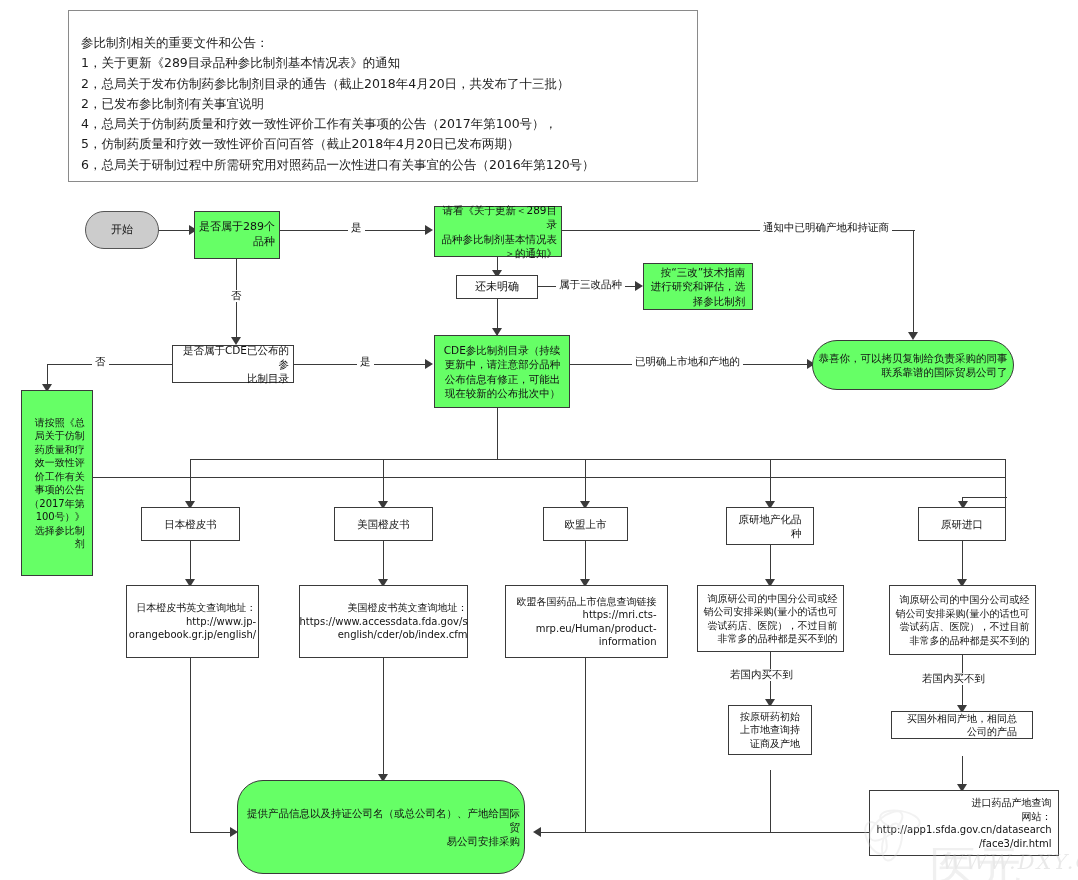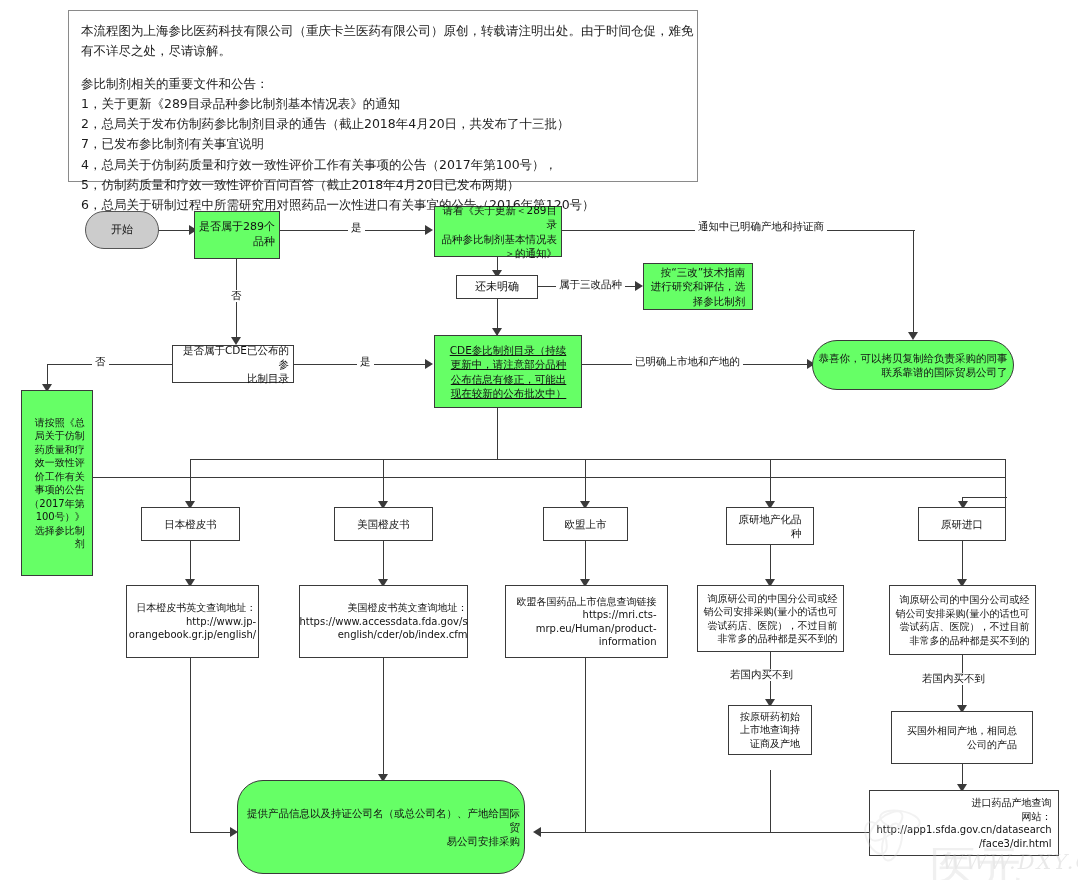--- a/index.html
+++ b/index.html
@@ -79,27 +79,25 @@
     font-family:"DejaVu Sans","Liberation Sans",sans-serif;
     margin-top:48px;
   }
 </style>
 </head>
 <body>
 
 <div id="canvas">
 
   <div class="note-box" style="left:68px;top:10px;width:630px;height:172px;">
-    <p>本流程图为上海参比医药科技有限公司（重庆卡兰医药有限公司）原创，转载请注明出处。由于时间仓促，难免
-有不详尽之处，尽请谅解。</p>
     <div class="note-gap"></div>
     <p>参比制剂相关的重要文件和公告：</p>
     <p>1，关于更新《289目录品种参比制剂基本情况表》的通知</p>
     <p>2，总局关于发布仿制药参比制剂目录的通告（截止2018年4月20日，共发布了十三批）</p>
-    <p>7，已发布参比制剂有关事宜说明</p>
+    <p>2，已发布参比制剂有关事宜说明</p>
     <p>4，总局关于仿制药质量和疗效一致性评价工作有关事项的公告（2017年第100号），</p>
     <p>5，仿制药质量和疗效一致性评价百问百答（截止2018年4月20日已发布两期）</p>
     <p>6，总局关于研制过程中所需研究用对照药品一次性进口有关事宜的公告（2016年第120号）</p>
   </div>
 
   <div class="ln h" style="left:158px;top:230px;width:35px;"></div>
   <div class="arw arw-r" style="left:189px;top:225px;"></div>
 
   <div class="ln h" style="left:280px;top:230px;width:150px;"></div>
   <div class="arw arw-r" style="left:425px;top:225px;"></div>
@@ -192,21 +190,21 @@
   <div class="ln h" style="left:540px;top:832px;width:430px;"></div>
   <div class="arw arw-l" style="left:533px;top:827px;"></div>
 
   <div class="ln h" style="left:840px;top:832px;width:30px;"></div>
 
   <div class="elabel" style="left:348px;top:222px;">是</div>
   <div class="elabel" style="left:228px;top:290px;">否</div>
   <div class="elabel" style="left:92px;top:356px;">否</div>
   <div class="elabel" style="left:357px;top:356px;">是</div>
   <div class="elabel" style="left:556px;top:279px;">属于三改品种</div>
-  <div class="elabel" style="left:695px;top:222px;font-family:Liberation Mono, monospace;">通知中已明确产地和持证商</div>
+  <div class="elabel" style="left:760px;top:222px;">通知中已明确产地和持证商</div>
   <div class="elabel" style="left:632px;top:356px;">已明确上市地和产地的</div>
   <div class="elabel" style="left:727px;top:669px;">若国内买不到</div>
   <div class="elabel" style="left:919px;top:673px;">若国内买不到</div>
 
   <div class="node grey-term" style="left:85px;top:211px;width:74px;height:38px;">开始</div>
 
   <div class="node green" style="left:194px;top:211px;width:86px;height:48px;">是否属于289个
 品种</div>
 
   <div class="node green small" style="left:434px;top:206px;width:128px;height:51px;">请看《关于更新＜289目录
@@ -215,21 +213,21 @@
 
   <div class="node rect" style="left:456px;top:275px;width:82px;height:24px;">还未明确</div>
 
   <div class="node green small" style="left:643px;top:263px;width:110px;height:47px;">按“三改”技术指南
 进行研究和评估，选
 择参比制剂</div>
 
   <div class="node rect small" style="left:172px;top:345px;width:122px;height:38px;">是否属于CDE已公布的参
 比制目录</div>
 
-  <div class="node green small" style="left:434px;top:335px;width:148px;height:73px;text-decoration:underline;">CDE参比制剂目录（持续
+  <div class="node green small" style="left:434px;top:335px;width:136px;height:73px;">CDE参比制剂目录（持续
 更新中，请注意部分品种
 公布信息有修正，可能出
 现在较新的公布批次中）</div>
 
   <div class="node green-term small" style="left:812px;top:340px;width:202px;height:50px;">恭喜你，可以拷贝复制给负责采购的同事
 联系靠谱的国际贸易公司了</div>
 
   <div class="node green tiny" style="left:21px;top:390px;width:72px;height:186px;">请按照《总
 局关于仿制
 药质量和疗
@@ -272,21 +270,21 @@
 
   <div class="node rect tiny" style="left:889px;top:585px;width:147px;height:70px;">询原研公司的中国分公司或经
 销公司安排采购(量小的话也可
 尝试药店、医院），不过目前
 非常多的品种都是买不到的</div>
 
   <div class="node rect tiny" style="left:728px;top:705px;width:84px;height:50px;">按原研药初始
 上市地查询持
 证商及产地</div>
 
-  <div class="node rect tiny" style="left:891px;top:711px;width:142px;height:53px;">买国外相同产地，相同总
+  <div class="node rect tiny" style="left:891px;top:711px;width:142px;height:28px;">买国外相同产地，相同总
 公司的产品</div>
 
   <div class="node rect tiny" style="left:869px;top:790px;width:190px;height:66px;">进口药品产地查询
 网站：
 http://app1.sfda.gov.cn/datasearch
 /face3/dir.html</div>
 
   <div class="node green-term small" style="left:237px;top:780px;width:288px;height:94px;">提供产品信息以及持证公司名（或总公司名）、产地给国际贸
 易公司安排采购</div>
 

